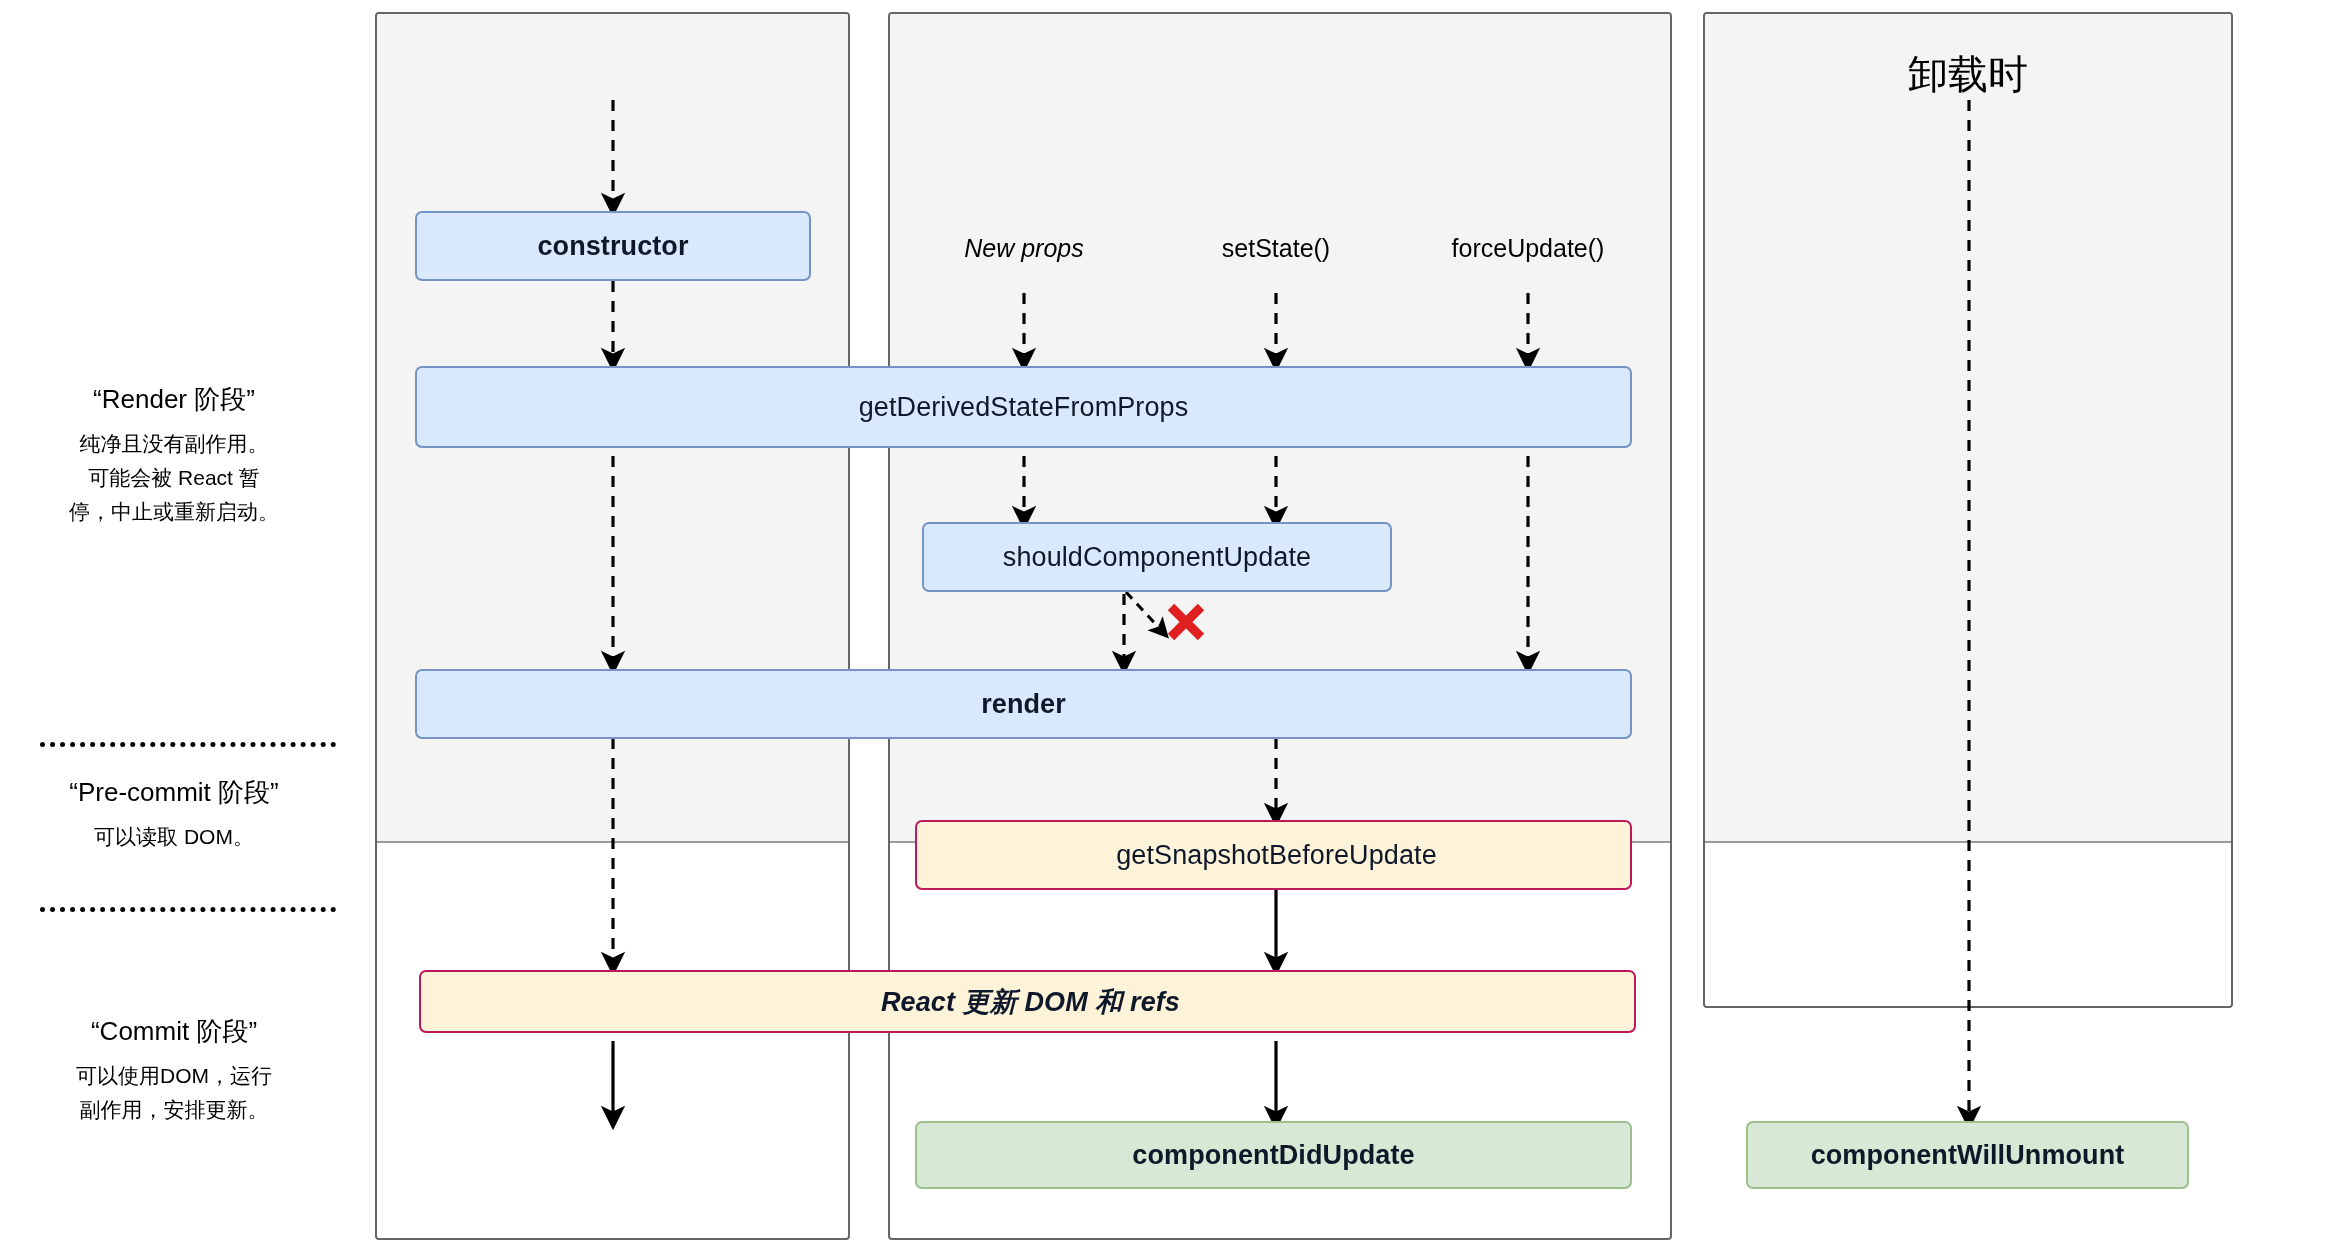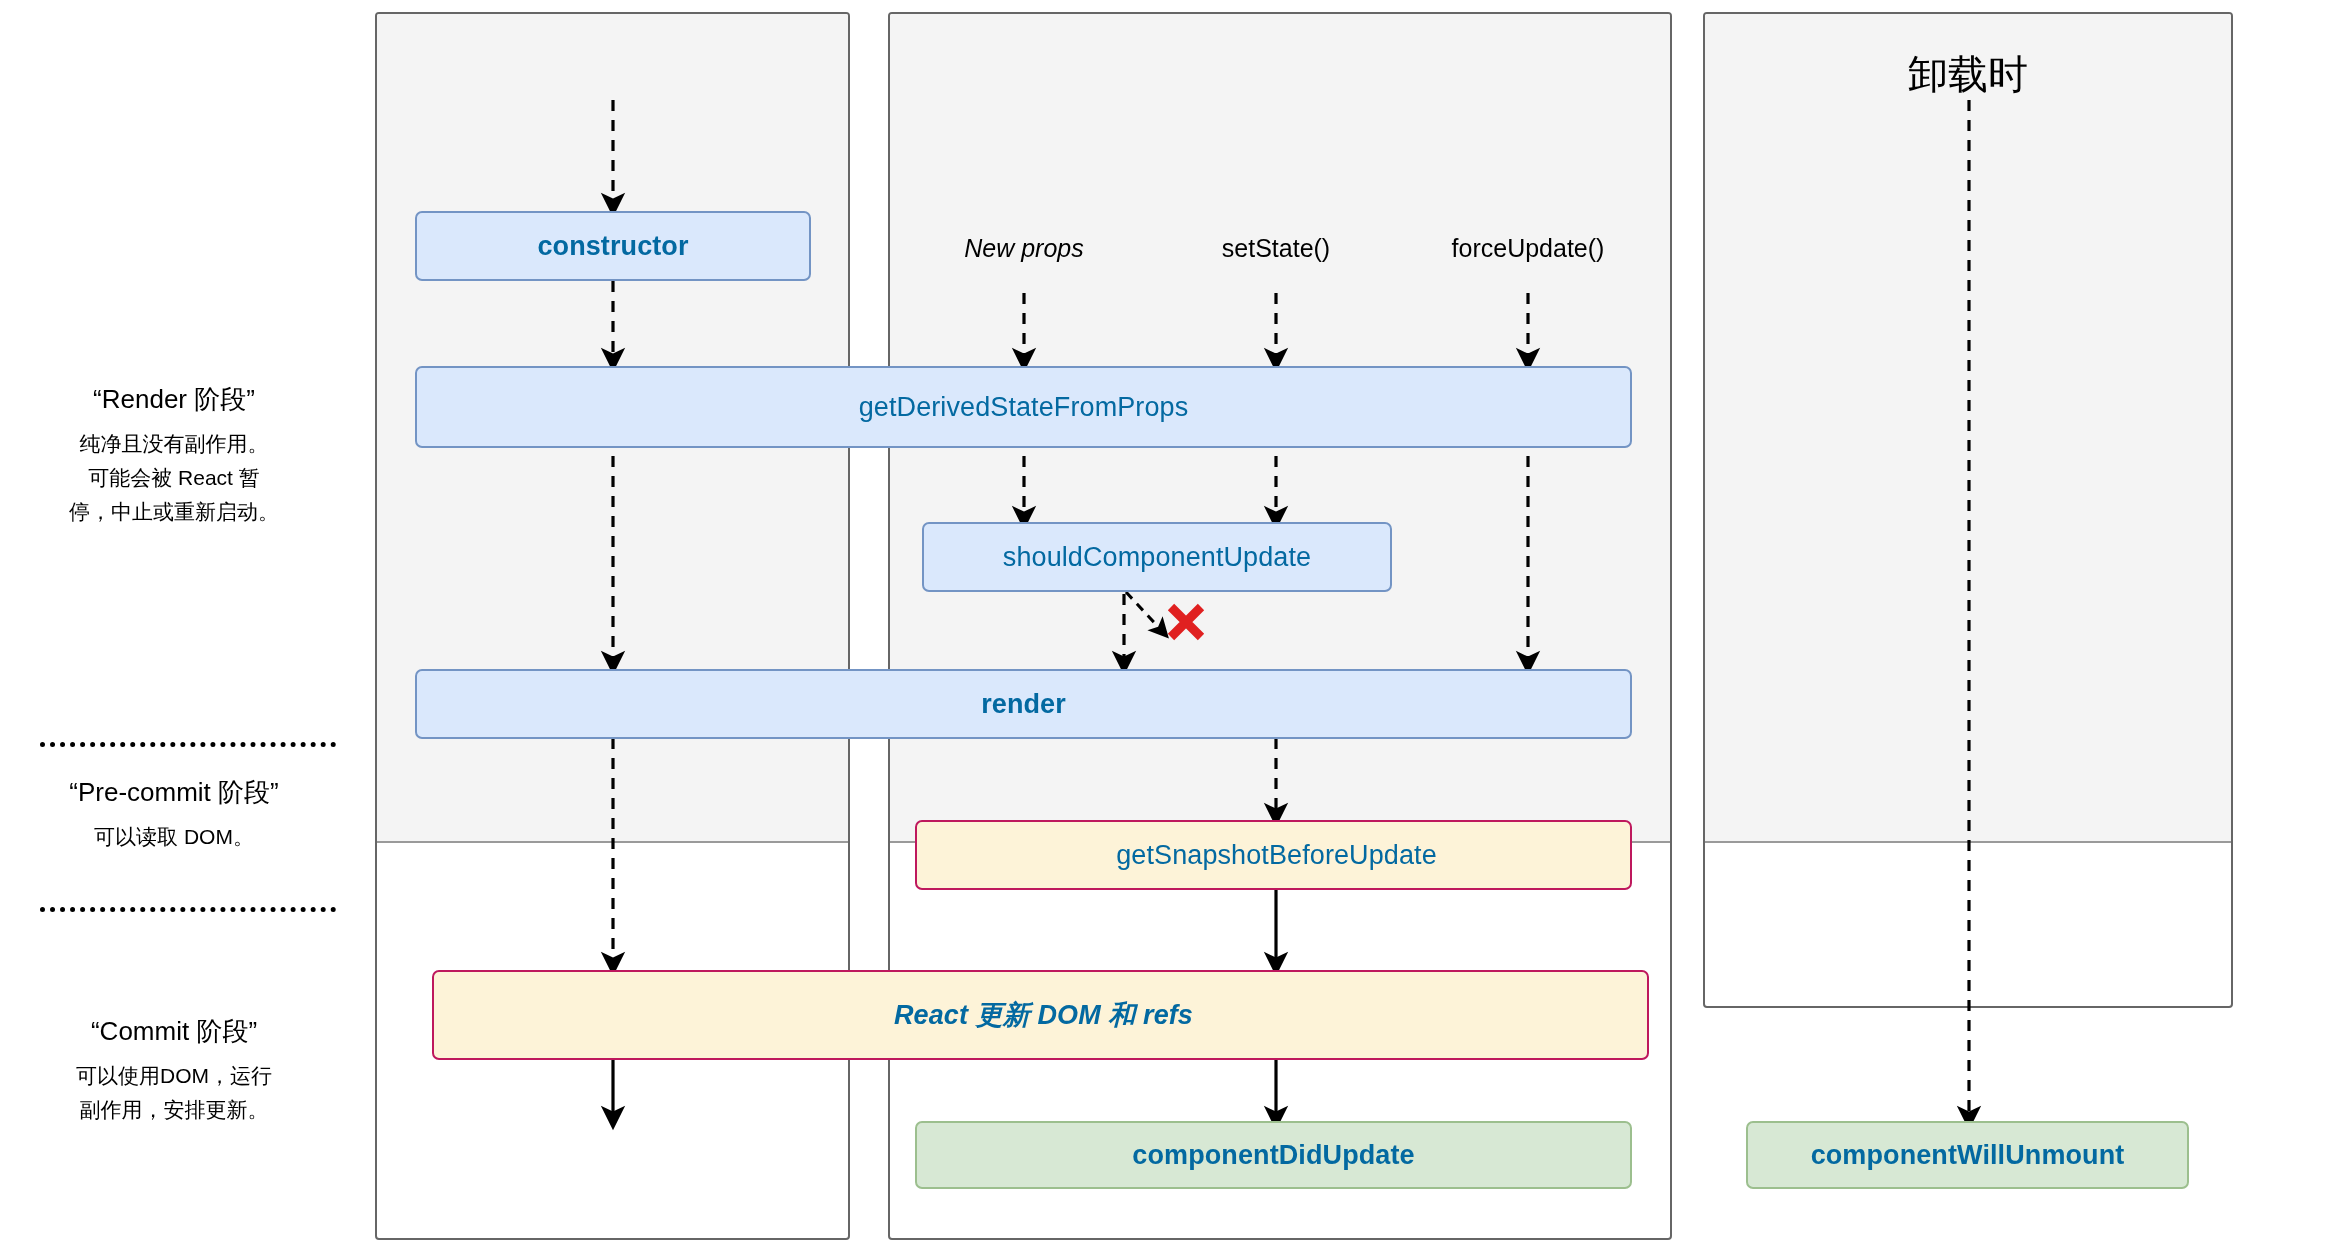--- a/index.html
+++ b/index.html
@@ -23,21 +23,21 @@
   .panel-title{
     position:absolute;left:0;right:0;text-align:center;
     font-size:40px;color:#000;line-height:1.1;white-space:nowrap;
   }
 
   
   .node{
     position:absolute;box-sizing:border-box;border-radius:7px;
     display:flex;align-items:center;justify-content:center;
     text-align:center;white-space:nowrap;
-    font-size:27px;color:#0369a1;letter-spacing:.1px;
+    font-size:27px;color:#0f172a;letter-spacing:.1px;
   }
   .node.blue{background:#dae8fc;border:2px solid #7394c4;}
   .node.orange{background:#fdf3d8;border:2px solid #be185d;padding-left:6px;}
   .node.green{background:#d7e8d4;border:2px solid #9cbf8e;}
   .node.bold{font-weight:bold;}
   .node.italic{font-style:italic;font-weight:bold;}
 
   
   .trigger{
     position:absolute;font-size:25px;color:#000;text-align:center;white-space:nowrap;
@@ -129,21 +129,21 @@
   <div class="node blue bold" style="left:415px;top:211px;width:396px;height:70px;">constructor</div>
 
   <div class="node blue" style="left:415px;top:366px;width:1217px;height:82px;">getDerivedStateFromProps</div>
 
   <div class="node blue" style="left:922px;top:522px;width:470px;height:70px;">shouldComponentUpdate</div>
 
   <div class="node blue bold" style="left:415px;top:669px;width:1217px;height:70px;">render</div>
 
   <div class="node orange" style="left:915px;top:820px;width:717px;height:70px;">getSnapshotBeforeUpdate</div>
 
-  <div class="node orange italic" style="left:432px;top:970px;width:1217px;height:90px;">React 更新 DOM 和 refs</div>
+  <div class="node orange italic" style="left:419px;top:970px;width:1217px;height:63px;">React 更新 DOM 和 refs</div>
 
 
   <div class="node green bold" style="left:915px;top:1121px;width:717px;height:68px;">componentDidUpdate</div>
 
   <div class="node green bold" style="left:1746px;top:1121px;width:443px;height:68px;">componentWillUnmount</div>
 
   <div class="legend" style="top:382px;">
     <div class="lg-title">“Render 阶段”</div>
     <div class="lg-body">
       <div>纯净且没有副作用。</div>

